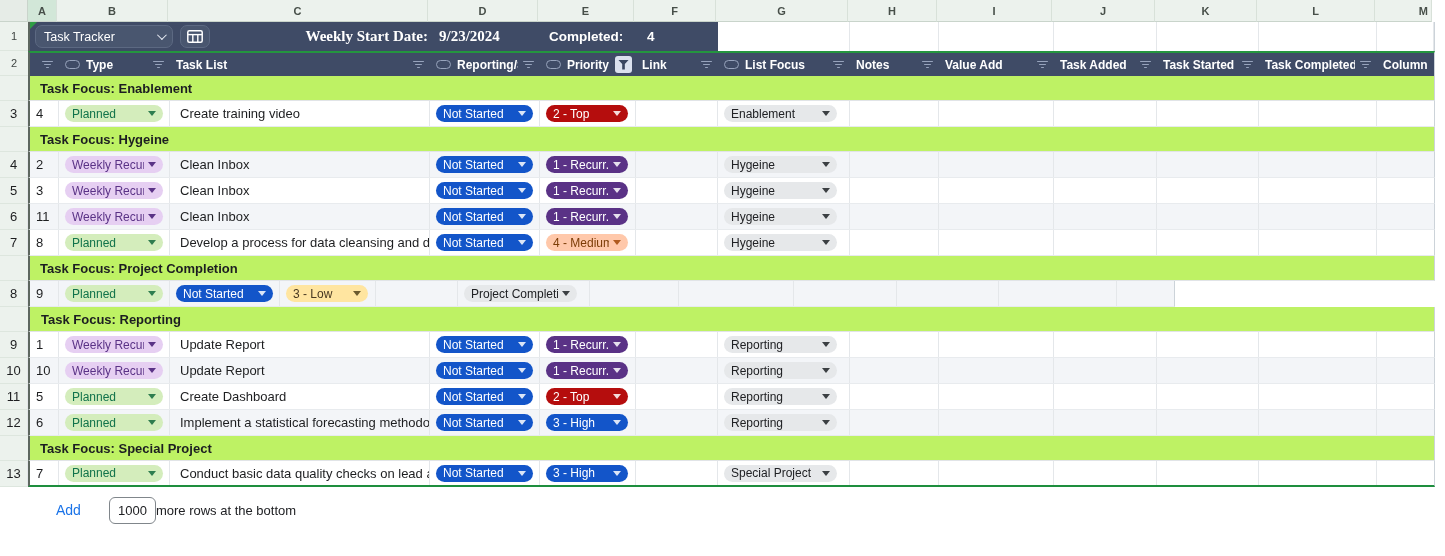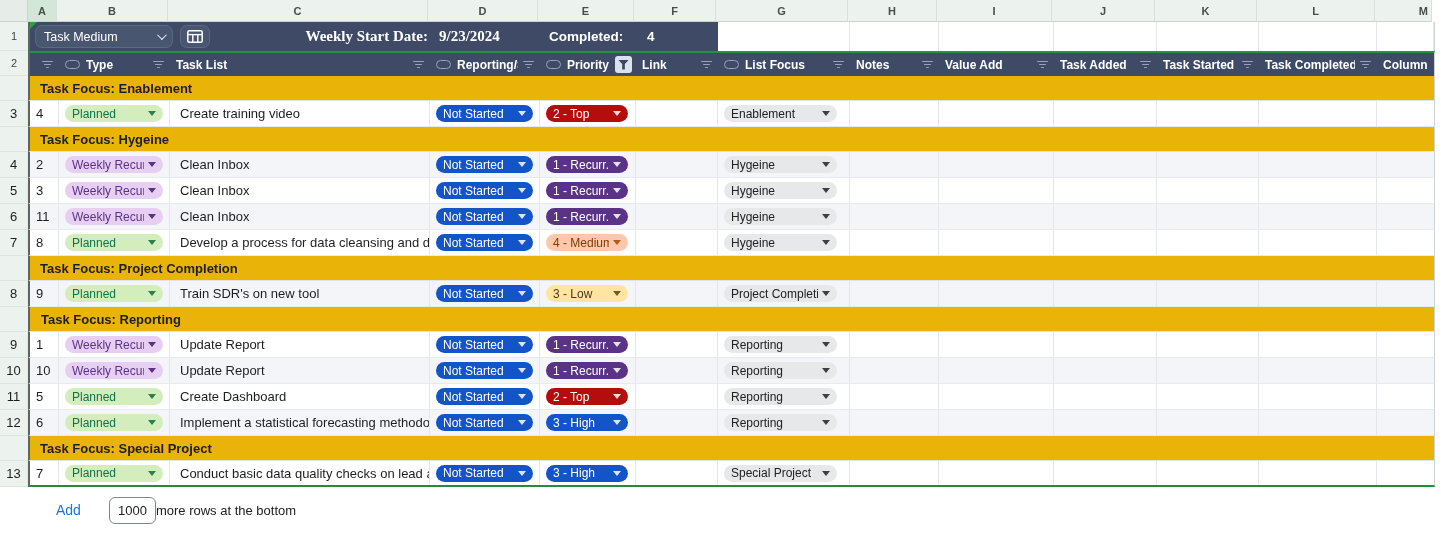--- a/index.html
+++ b/index.html
@@ -53,21 +53,21 @@
   .pill-ico { width:15px; height:9px; border:1.5px solid #97a3bc; border-radius:5px; margin-right:6px; flex-shrink:0; }
   .funnel { width:12px; flex-shrink:0; margin-left:4px; }
   .funnel i { display:block; height:1.6px; background:#97a3bc; margin:1.6px auto; border-radius:1px; }
   .funnel i:nth-child(1){ width:11px; } .funnel i:nth-child(2){ width:7px; } .funnel i:nth-child(3){ width:3px; }
   .funnel-active { width:17px; height:17px; background:#dbe1ee; border-radius:3px; margin-left:6px;
                    display:flex; align-items:center; justify-content:center; flex-shrink:0; }
   .funnel-active i { display:block; width:11px; height:10px; background:#3a4660;
                      clip-path:polygon(0 0,100% 0,62% 46%,62% 100%,38% 100%,38% 46%); }
 
   
-  .band-row .sheetpart { background:#eab308; border-bottom:1px solid #e1e4e7; }
+  .band-row .sheetpart { background:#bef264; border-bottom:1px solid #e1e4e7; }
   .band-label { font-size:13px; font-weight:700; color:#1c1e21; padding-left:10px; }
   .task-row .sheetpart { background:#fff; border-bottom:1px solid #e8ebee; }
   .task-row.tint .sheetpart { background:#f3f5f8; }
   .task-row .cell { border-right:1px solid #e4e7ea; font-size:13px; color:#1d1e20; }
   .task-row .cell:last-child { border-right:none; }
   .num-cell { padding-left:6px; }
   .task-cell { padding-left:10px; }
   .sheetpart.last-body { border-bottom:2px solid #1e8e3e; }
 
   
@@ -111,21 +111,21 @@
         <div class="letter-cell cell last" style="width: 57px;">M</div>
       </div>
   </div>
 
   <div class="row banner-row">
     <div class="gut cell">1</div>
     <div class="sheetpart">
       <div class="banner-dark" style="width: 688px;">
         <div class="sel-corner"></div>
         <div class="name-pill">
-          <span class="lbl">Task Medium</span>
+          <span class="lbl">Task Tracker</span>
           <span class="chev"></span>
         </div>
         <div class="grid-btn">
           <svg width="16" height="13" viewBox="0 0 16 13">
             <rect x="0.8" y="0.8" width="14.4" height="11.4" rx="1.5" fill="none" stroke="#ffffff" stroke-width="1.5"></rect>
             <line x1="0.8" y1="4.6" x2="15.2" y2="4.6" stroke="#ffffff" stroke-width="1.4"></line>
             <line x1="5.8" y1="4.6" x2="5.8" y2="12" stroke="#ffffff" stroke-width="1.4"></line>
             <line x1="10.8" y1="4.6" x2="10.8" y2="12" stroke="#ffffff" stroke-width="1.4"></line>
           </svg>
         </div>
@@ -466,21 +466,20 @@
       <div class="row task-row tint" style="height: 26px;">
         <div class="gut cell">8</div>
         <div class="sheetpart">
           <div class="cell num-cell" style="width: 29px;">9</div>
           <div class="cell" style="width: 111px;">
             <div class="chip chip-type" style="background: rgb(212, 237, 188); color: rgb(17, 115, 75);">
               <span class="lbl">Planned</span>
               <span class="arr" style="color: rgb(47, 125, 79);"></span>
             </div>
           </div>
-          <div class="cell task-cell" style="width: 260px;">Train SDR's on new tool</div>
           <div class="cell" style="width: 110px;">
             <div class="chip chip-progress" style="background: rgb(19, 85, 201); color: rgb(255, 255, 255);">
               <span class="lbl">Not Started</span>
               <span class="arr" style="color: rgba(255, 255, 255, 0.85);"></span>
             </div>
           </div>
           <div class="cell" style="width: 96px;">
             <div class="chip chip-priority" style="background: rgb(255, 229, 160); color: rgb(71, 56, 33);">
               <span class="lbl">3 - Low</span>
               <span class="arr" style="color: rgb(107, 91, 46);"></span>

